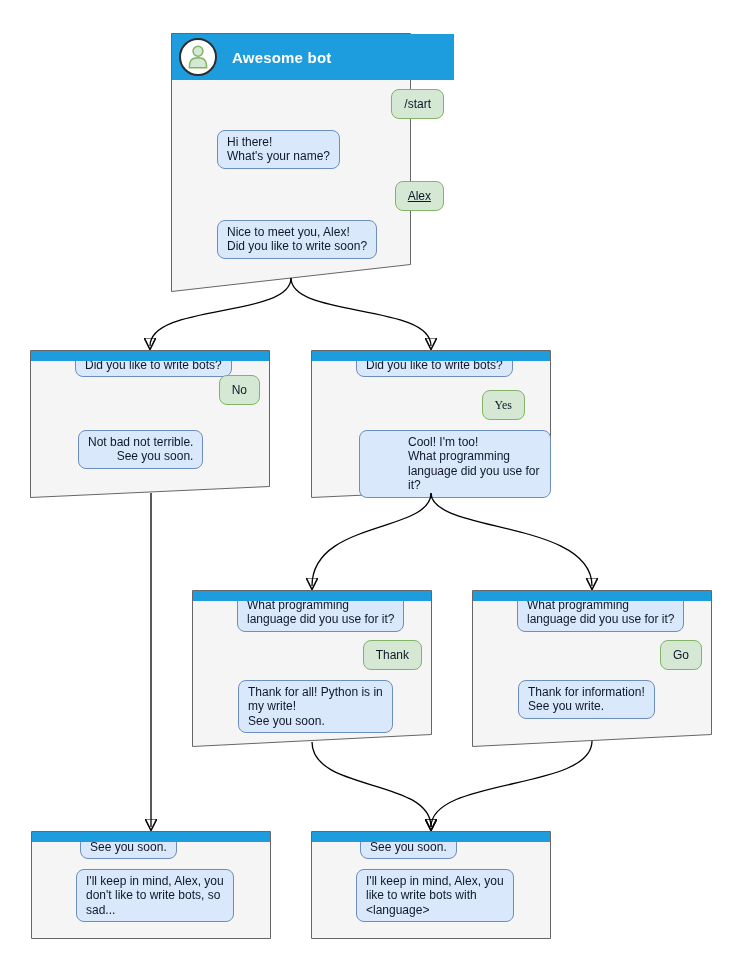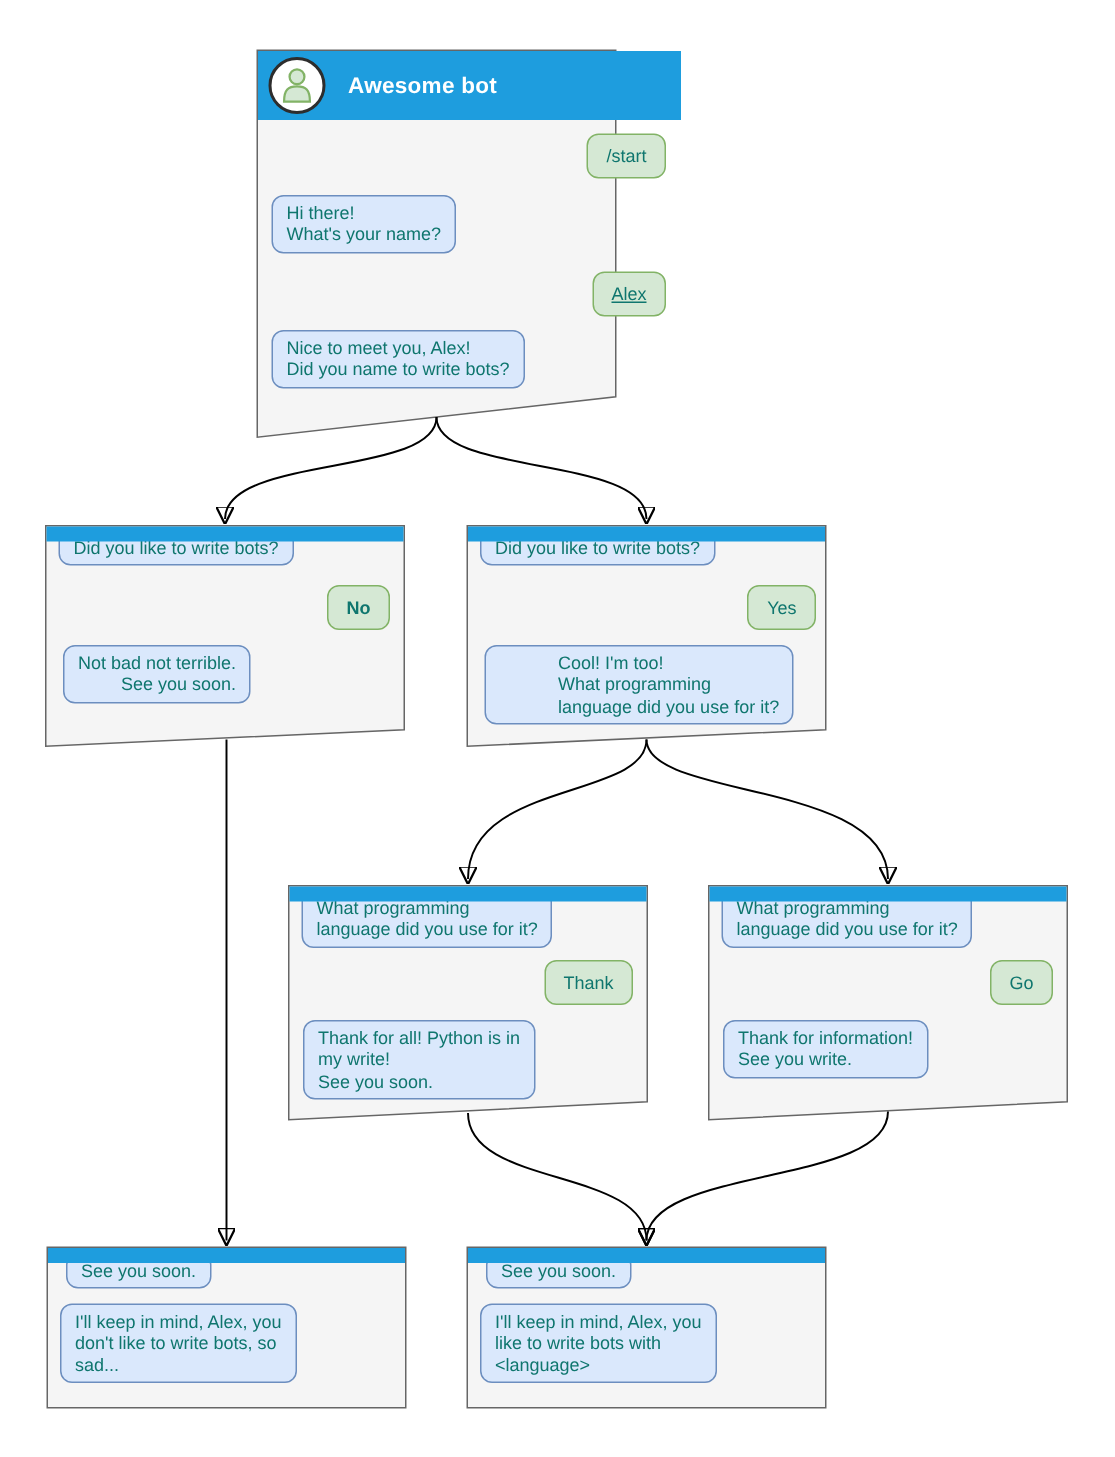--- a/index.html
+++ b/index.html
@@ -24,23 +24,23 @@
   .titlebar.main{height:46px;display:flex;align-items:center;}
   .titlebar.mini{height:10px;}
 
   .avatar{width:38px;height:38px;border-radius:50%;background:#ffffff;
     border:2px solid #2d2d2d;margin-left:7px;display:flex;align-items:center;
     justify-content:center;flex:0 0 auto;}
   .avatar svg{display:block;}
   .win-title{color:#ffffff;font-weight:bold;font-size:15px;margin-left:15px;letter-spacing:.2px;}
 
   .bubble{position:absolute;z-index:2;border-radius:8px;font-size:12px;
-    line-height:1.2;color:#0f766e;white-space:pre-line;}
+    line-height:1.2;color:#0f172a;white-space:pre-line;}
   .bubble.bot{background:var(--bot-bubble-bg);border:1px solid var(--bot-bubble-border);
-    padding:4px 9px;}
+    padding:4px 9px;margin-left:36px;}
   .bubble.user{background:var(--user-bubble-bg);border:1px solid var(--user-bubble-border);
     padding:7px 12px;text-align:center;min-width:38px;}
 
   .connectors{position:absolute;left:0;top:0;z-index:5;pointer-events:none;}
   .connectors path{fill:none;stroke:#000000;stroke-width:1.3;}
 </style>
 </head>
 <body>
 
 <div class="canvas">
@@ -56,41 +56,41 @@
           <path d="M5,23 C5,15.6 7.6,13.6 13,13.6 C18.4,13.6 21,15.6 21,23 Z" fill="#d5e8d4" stroke="#82b366" stroke-width="1.4"></path>
         </svg>
       </span>
       <span class="win-title">Awesome bot</span>
     </div>
     <div class="bubble user" style="right:11px;top:56px;">/start</div>
     <div class="bubble bot" style="left:10px;top:97px;">Hi there!
 What's your name?</div>
     <div class="bubble user" style="right:11px;top:148px;text-decoration:underline;">Alex</div>
     <div class="bubble bot" style="left:10px;top:187px;">Nice to meet you, Alex!
-Did you name to write bots?</div>
+Did you like to write soon?</div>
   </div>
 
   <div class="window" style="left:30px;top:350px;width:240px;height:148px;">
     <svg class="frame" width="240" height="148">
       <path d="M0.5,0.5 L239.5,0.5 L239.5,136.5 L0.5,147.5 Z"></path>
     </svg>
     <div class="titlebar mini"></div>
     <div class="bubble bot" style="left:9px;top:3px;">Did you like to write bots?</div>
-    <div class="bubble user" style="right:10px;top:40px;font-weight:bold;">No</div>
+    <div class="bubble user" style="right:10px;top:25px;">No</div>
     <div class="bubble bot" style="left:12px;top:80px;text-align:right;">Not bad not terrible.
 See you soon.</div>
   </div>
 
   <div class="window" style="left:311px;top:350px;width:240px;height:148px;">
     <svg class="frame" width="240" height="148">
       <path d="M0.5,0.5 L239.5,0.5 L239.5,136.5 L0.5,147.5 Z"></path>
     </svg>
     <div class="titlebar mini"></div>
     <div class="bubble bot" style="left:9px;top:3px;">Did you like to write bots?</div>
-    <div class="bubble user" style="right:7px;top:40px;">Yes</div>
+    <div class="bubble user" style="right:26px;top:40px;font-family:Liberation Serif, serif;">Yes</div>
     <div class="bubble bot" style="left:12px;top:80px;padding-left:48px;">Cool! I'm too!
 What programming
 language did you use for it?</div>
   </div>
 
   <div class="window" style="left:192px;top:590px;width:240px;height:157px;">
     <svg class="frame" width="240" height="157">
       <path d="M0.5,0.5 L239.5,0.5 L239.5,144.5 L0.5,156.5 Z"></path>
     </svg>
     <div class="titlebar mini"></div>

